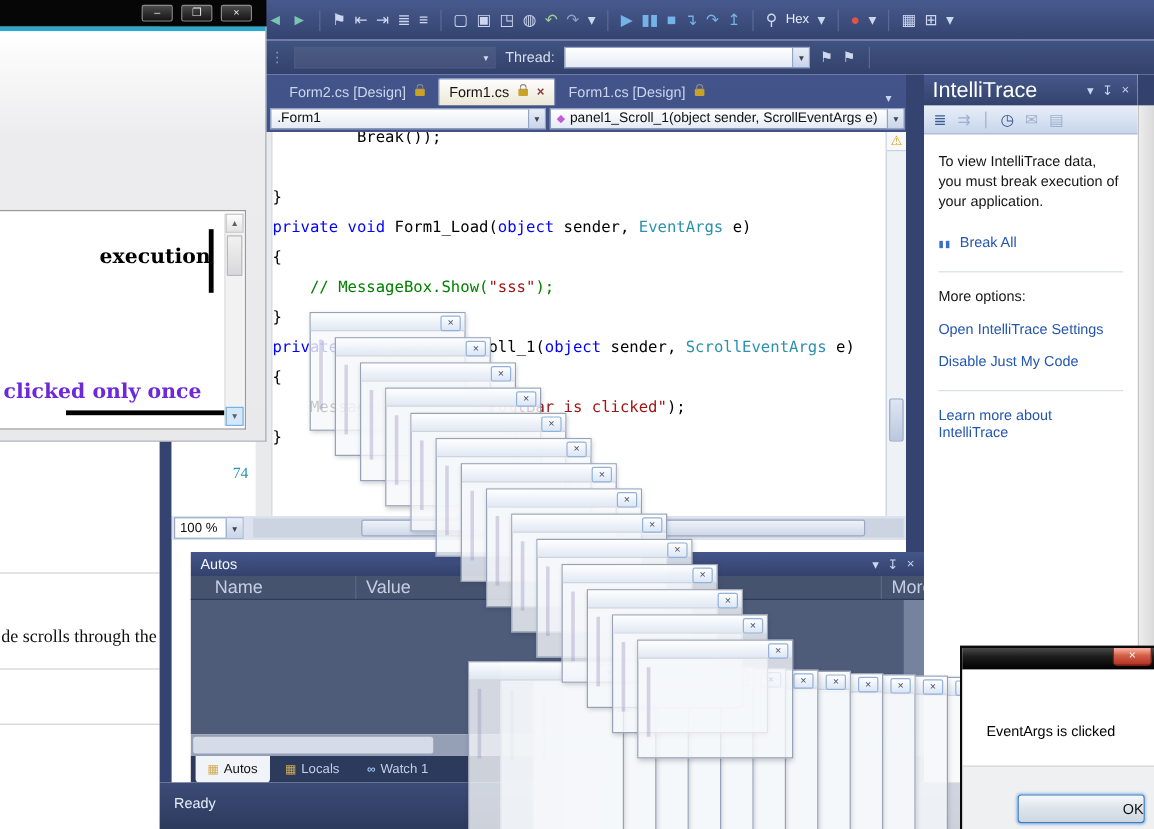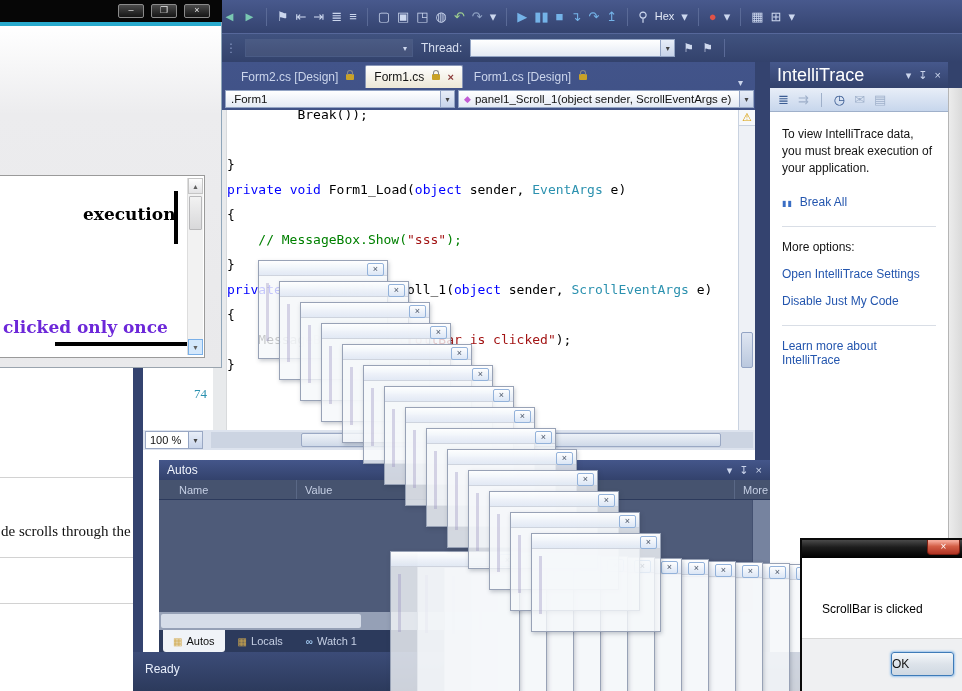--- a/index.html
+++ b/index.html
@@ -103,21 +103,21 @@
   .it-hr{border-top:1px solid #d9dee6;margin:17px 0 13px 0;}
   .it-more{color:#141414;}
   .itlink{color:#2456ae;margin-top:13px;cursor:default;}
 
   
   .autos-panel{position:absolute;left:143px;top:460px;width:627px;height:192px;padding-left:16px;}
   .a-title{height:20px;background:linear-gradient(#44568a,#33426c);display:flex;align-items:center;
            padding:0 8px;color:#f0f4fc;}
   .a-title-text{flex:1;font-size:12px;}
   .a-cols{height:20px;background:#46536f;display:flex;align-items:center;
-          border-bottom:1px solid #2c3a5c;color:#c5cfe4;font-size:11px;}
+          border-bottom:1px solid #2c3a5c;color:#c5cfe4;font-size:15px;}
   .acol{height:100%;display:flex;align-items:center;overflow:hidden;white-space:nowrap;}
   .acol.c0{width:137px;padding-left:20px;}
   .acol.c1{width:438px;padding-left:8px;border-left:1px solid #5a6886;}
   .acol.c2{flex:1;padding-left:8px;border-left:1px solid #5a6886;}
   .a-body{position:relative;height:112px;background:#4e5b79;}
   .a-vscroll{position:absolute;right:0;top:0;bottom:0;width:18px;background:#76839f;
              border-left:1px solid #435070;}
   .a-hscroll{position:relative;height:18px;background:#95a0b6;}
   .a-hthumb{position:absolute;left:2px;top:2px;bottom:2px;width:200px;background:#d5dce8;border-radius:2px;}
   .a-tabs{height:22px;background:#2c3a5c;display:flex;align-items:stretch;gap:3px;padding-left:4px;}
@@ -178,23 +178,23 @@
               border:2px solid #0a0a0a;background:#eff0f2;}
   .dlg-title{position:absolute;left:0;top:0;right:0;height:18px;
              background:linear-gradient(#4a4a4a,#1d1d1d 40%,#000);}
   .dlg-close{position:absolute;top:0;right:4px;width:33px;height:15px;border-radius:0 0 4px 4px;
              background:linear-gradient(#f5a898 8%,#d45f47 45%,#b03323);border:1px solid #7c1f12;
              border-top:none;color:#fff;font-size:10px;line-height:13px;text-align:center;}
   .dlg-msgarea{position:absolute;left:0;top:18px;right:0;height:80px;background:#fff;}
   .dlg-msg{position:absolute;left:20px;top:44px;font-size:12px;color:#000;white-space:nowrap;}
   .dlg-footer{position:absolute;left:0;top:98px;right:0;bottom:0;background:#eff0f2;
               border-top:1px solid #d8d8d8;}
-  .dlg-ok{position:absolute;right:10px;top:13px;width:63px;height:24px;border-radius:3px;
+  .dlg-ok{position:absolute;right:10px;top:23px;width:106px;height:24px;border-radius:3px;
           background:linear-gradient(#f5f8fb,#dde3ea 50%,#cfd8e2);border:1px solid #3e7bb8;
-          box-shadow:0 0 2px 1px rgba(90,160,230,.55);text-align:left;line-height:22px;font-size:12px;}
+          box-shadow:0 0 2px 1px rgba(90,160,230,.55);text-align:right;line-height:22px;font-size:12px;}
 </style>
 </head>
 <body>
 
 <div class="stage">
 
   <div class="bg-line l1"></div>
   <div class="bg-text">de scrolls through the</div>
   <div class="bg-line l2"></div>
   <div class="bg-line l3"></div>
@@ -545,20 +545,20 @@
         <div class="gaccent"></div>
         <span class="gx">×</span>
       </div>
     </div>
 
   <div class="msg-dialog">
     <div class="dlg-title">
       <div class="dlg-close">×</div>
     </div>
     <div class="dlg-msgarea">
-      <div class="dlg-msg">ScrollBar is clicked</div>
+      <div class="dlg-msg">EventArgs is clicked</div>
     </div>
     <div class="dlg-footer">
       <div class="dlg-ok">OK</div>
     </div>
   </div>
 
 </div>
 
 </body></html>

